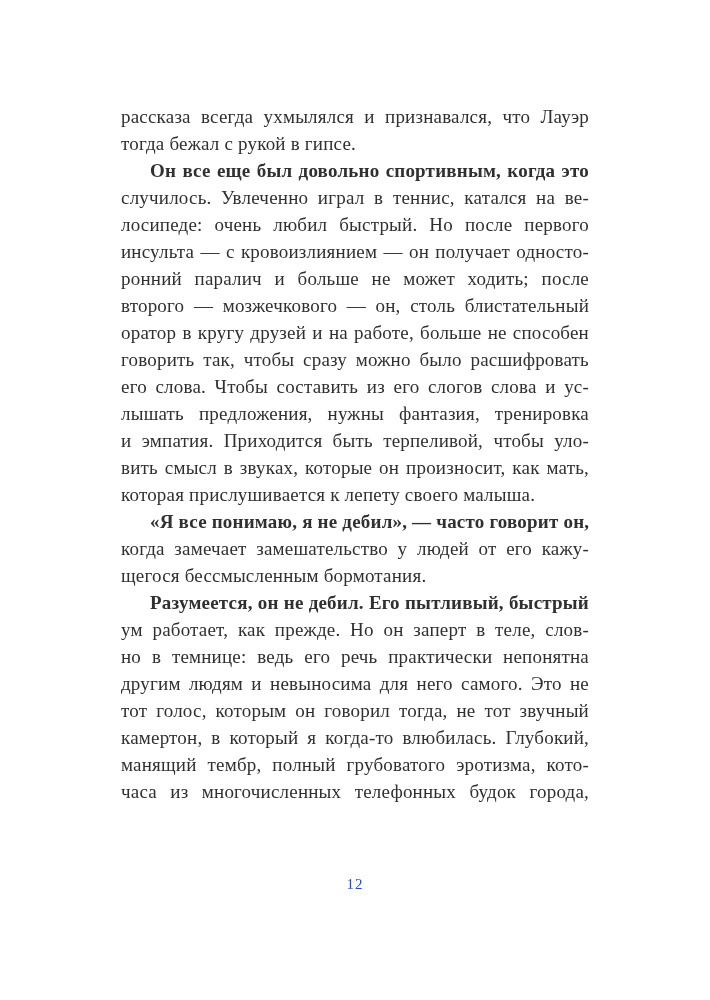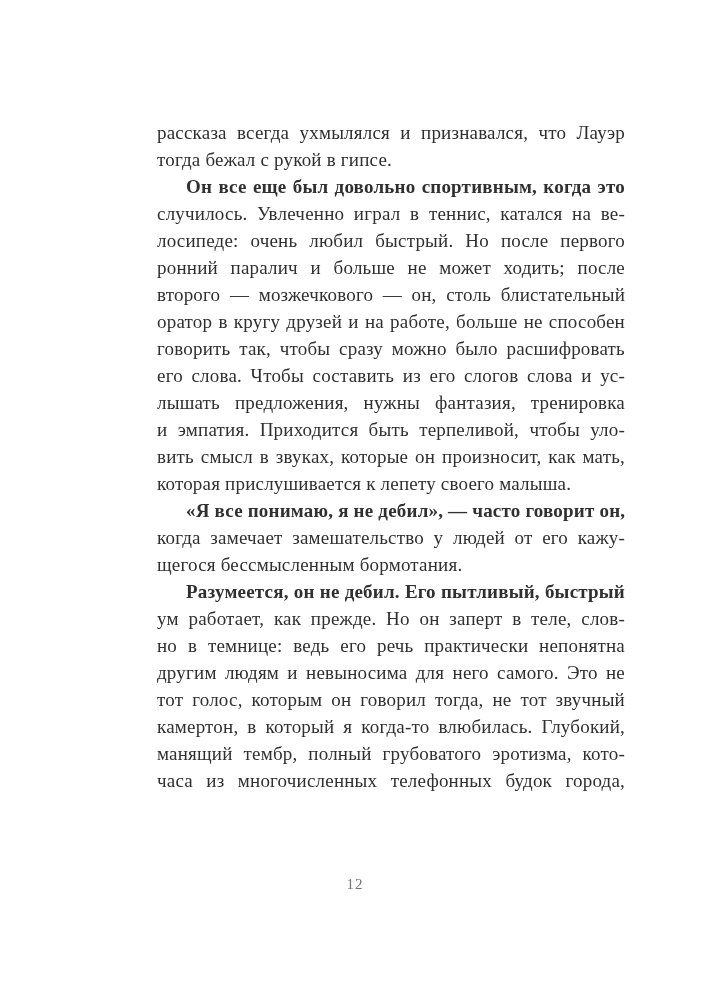--- a/index.html
+++ b/index.html
@@ -14,26 +14,25 @@
   .page {
     position: relative;
     width: 710px;
     height: 1000px;
     background: #ffffff;
     overflow: hidden;
   }
   .text-block {
     position: absolute;
     left: 121px;
-    top: 119px;
+    top: 103px;
     width: 468px;
     font-size: 19px;
     line-height: 27px;
     letter-spacing: 0.2px;
-    margin-left: 36px;
   }
   .line {
     text-align: justify;
     text-align-last: justify;
     white-space: nowrap;
   }
   .line.para-end {
     text-align-last: left;
     white-space: normal;
     font-family: Liberation Serif, serif;
@@ -43,33 +42,34 @@
     font-weight: bold;
   }
   .page-number {
     position: absolute;
     top: 876px;
     left: 0;
     width: 710px;
     text-align: center;
     font-size: 15px;
     letter-spacing: 1px;
-    color: #737373;
+    color: #1d4ed8;
   }
 </style>
 </head>
 <body>
 
 <div class="page">
   <div class="text-block">
       <div class="line">рассказа всегда ухмылялся и признавался, что Лауэр</div>
       <div class="line para-end">тогда бежал с рукой в гипсе.</div>
       <div class="line indent">Он все еще был довольно спортивным, когда это</div>
       <div class="line">случилось. Увлеченно играл в теннис, катался на ве-</div>
       <div class="line">лосипеде: очень любил быстрый. Но после первого</div>
+      <div class="line">инсульта — с кровоизлиянием — он получает односто-</div>
       <div class="line">ронний паралич и больше не может ходить; после</div>
       <div class="line">второго — мозжечкового — он, столь блистательный</div>
       <div class="line">оратор в кругу друзей и на работе, больше не способен</div>
       <div class="line">говорить так, чтобы сразу можно было расшифровать</div>
       <div class="line">его слова. Чтобы составить из его слогов слова и ус-</div>
       <div class="line">лышать предложения, нужны фантазия, тренировка</div>
       <div class="line">и эмпатия. Приходится быть терпеливой, чтобы уло-</div>
       <div class="line">вить смысл в звуках, которые он произносит, как мать,</div>
       <div class="line para-end">которая прислушивается к лепету своего малыша.</div>
       <div class="line indent">«Я все понимаю, я не дебил», — часто говорит он,</div>

